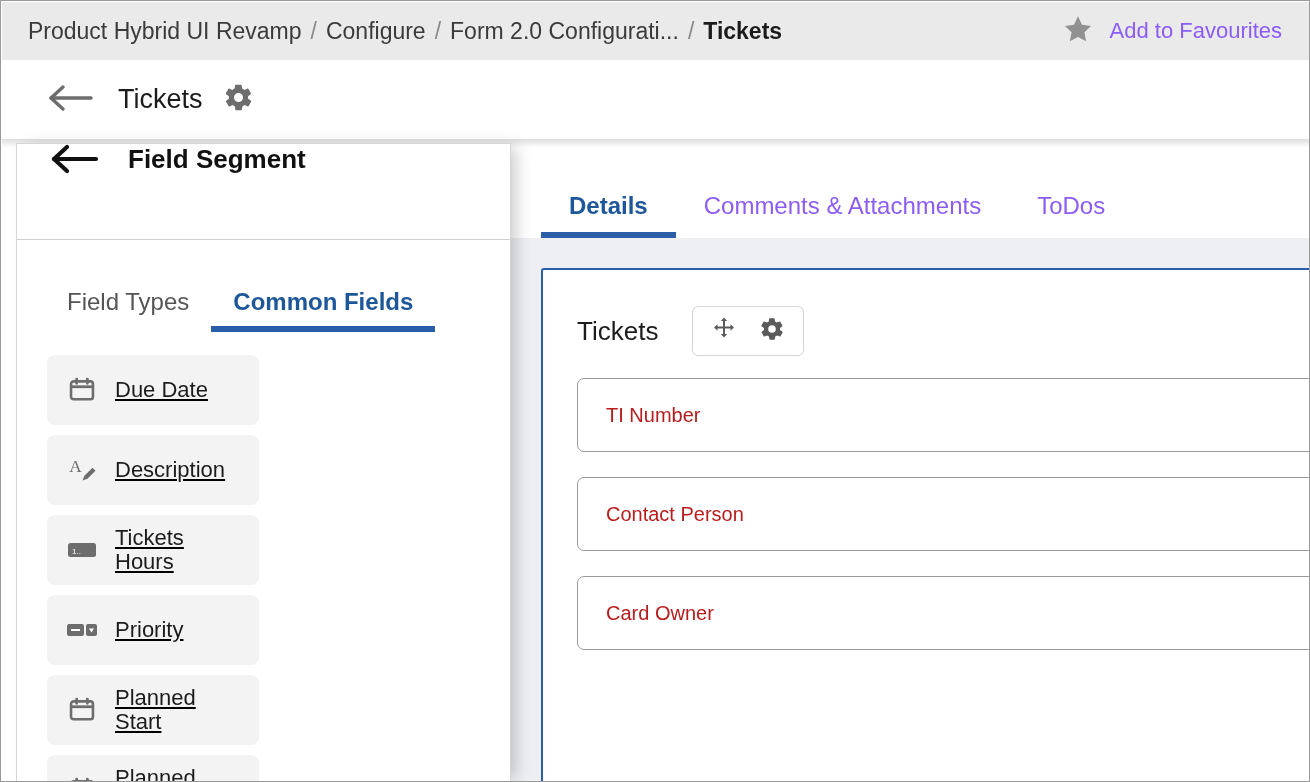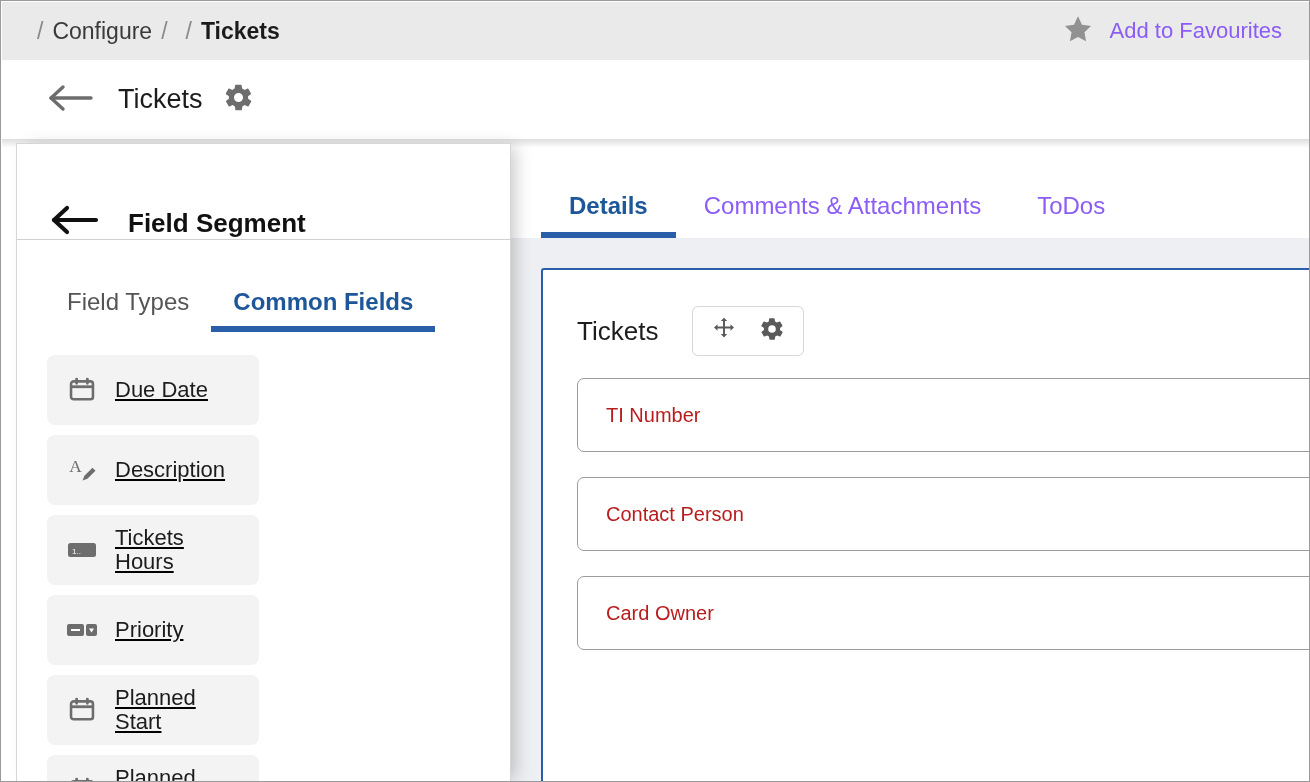--- a/index.html
+++ b/index.html
@@ -207,21 +207,21 @@
     background: #ffffff;
     border: 1px solid #d6d6d6;
     border-bottom: none;
     box-sizing: border-box;
     box-shadow: 8px 0 16px -4px rgba(0,0,0,0.22);
     z-index: 5;
   }
   .lp-header {
     height: 96px;
     display: flex;
-    align-items: flex-end;
+    align-items: flex-start;
     padding-left: 32px;
     box-sizing: border-box;
     border-bottom: 1px solid #d0d0d0;
   }
   .back-arrow-black { display: block; }
   .lp-title {
     font-size: 26px;
     font-weight: 700;
     color: #111111;
     margin-left: 29px;
@@ -296,23 +296,25 @@
     flex: none;
   }
 </style>
 </head>
 <body>
 
 <div class="app-frame">
 
   <div class="breadcrumb-bar">
     <div class="crumbs">
+      <span class="crumb">Product Hybrid UI Revamp</span>
       <span class="crumb-sep">/</span>
       <span class="crumb">Configure</span>
       <span class="crumb-sep">/</span>
+      <span class="crumb">Form 2.0 Configurati...</span>
       <span class="crumb-sep">/</span>
       <span class="crumb current">Tickets</span>
     </div>
     <div class="fav-group">
       <span class="star-icon">
         <svg width="34" height="33" viewBox="0 0 24 24">
             <path fill="#919191" d="M12 2.4l2.9 6.1 6.6.9-4.8 4.6 1.2 6.6L12 17.5 6.1 20.6l1.2-6.6L2.5 9.4l6.6-.9z"></path>
           </svg>
       </span>
       <span class="fav-label">Add to Favourites</span>

